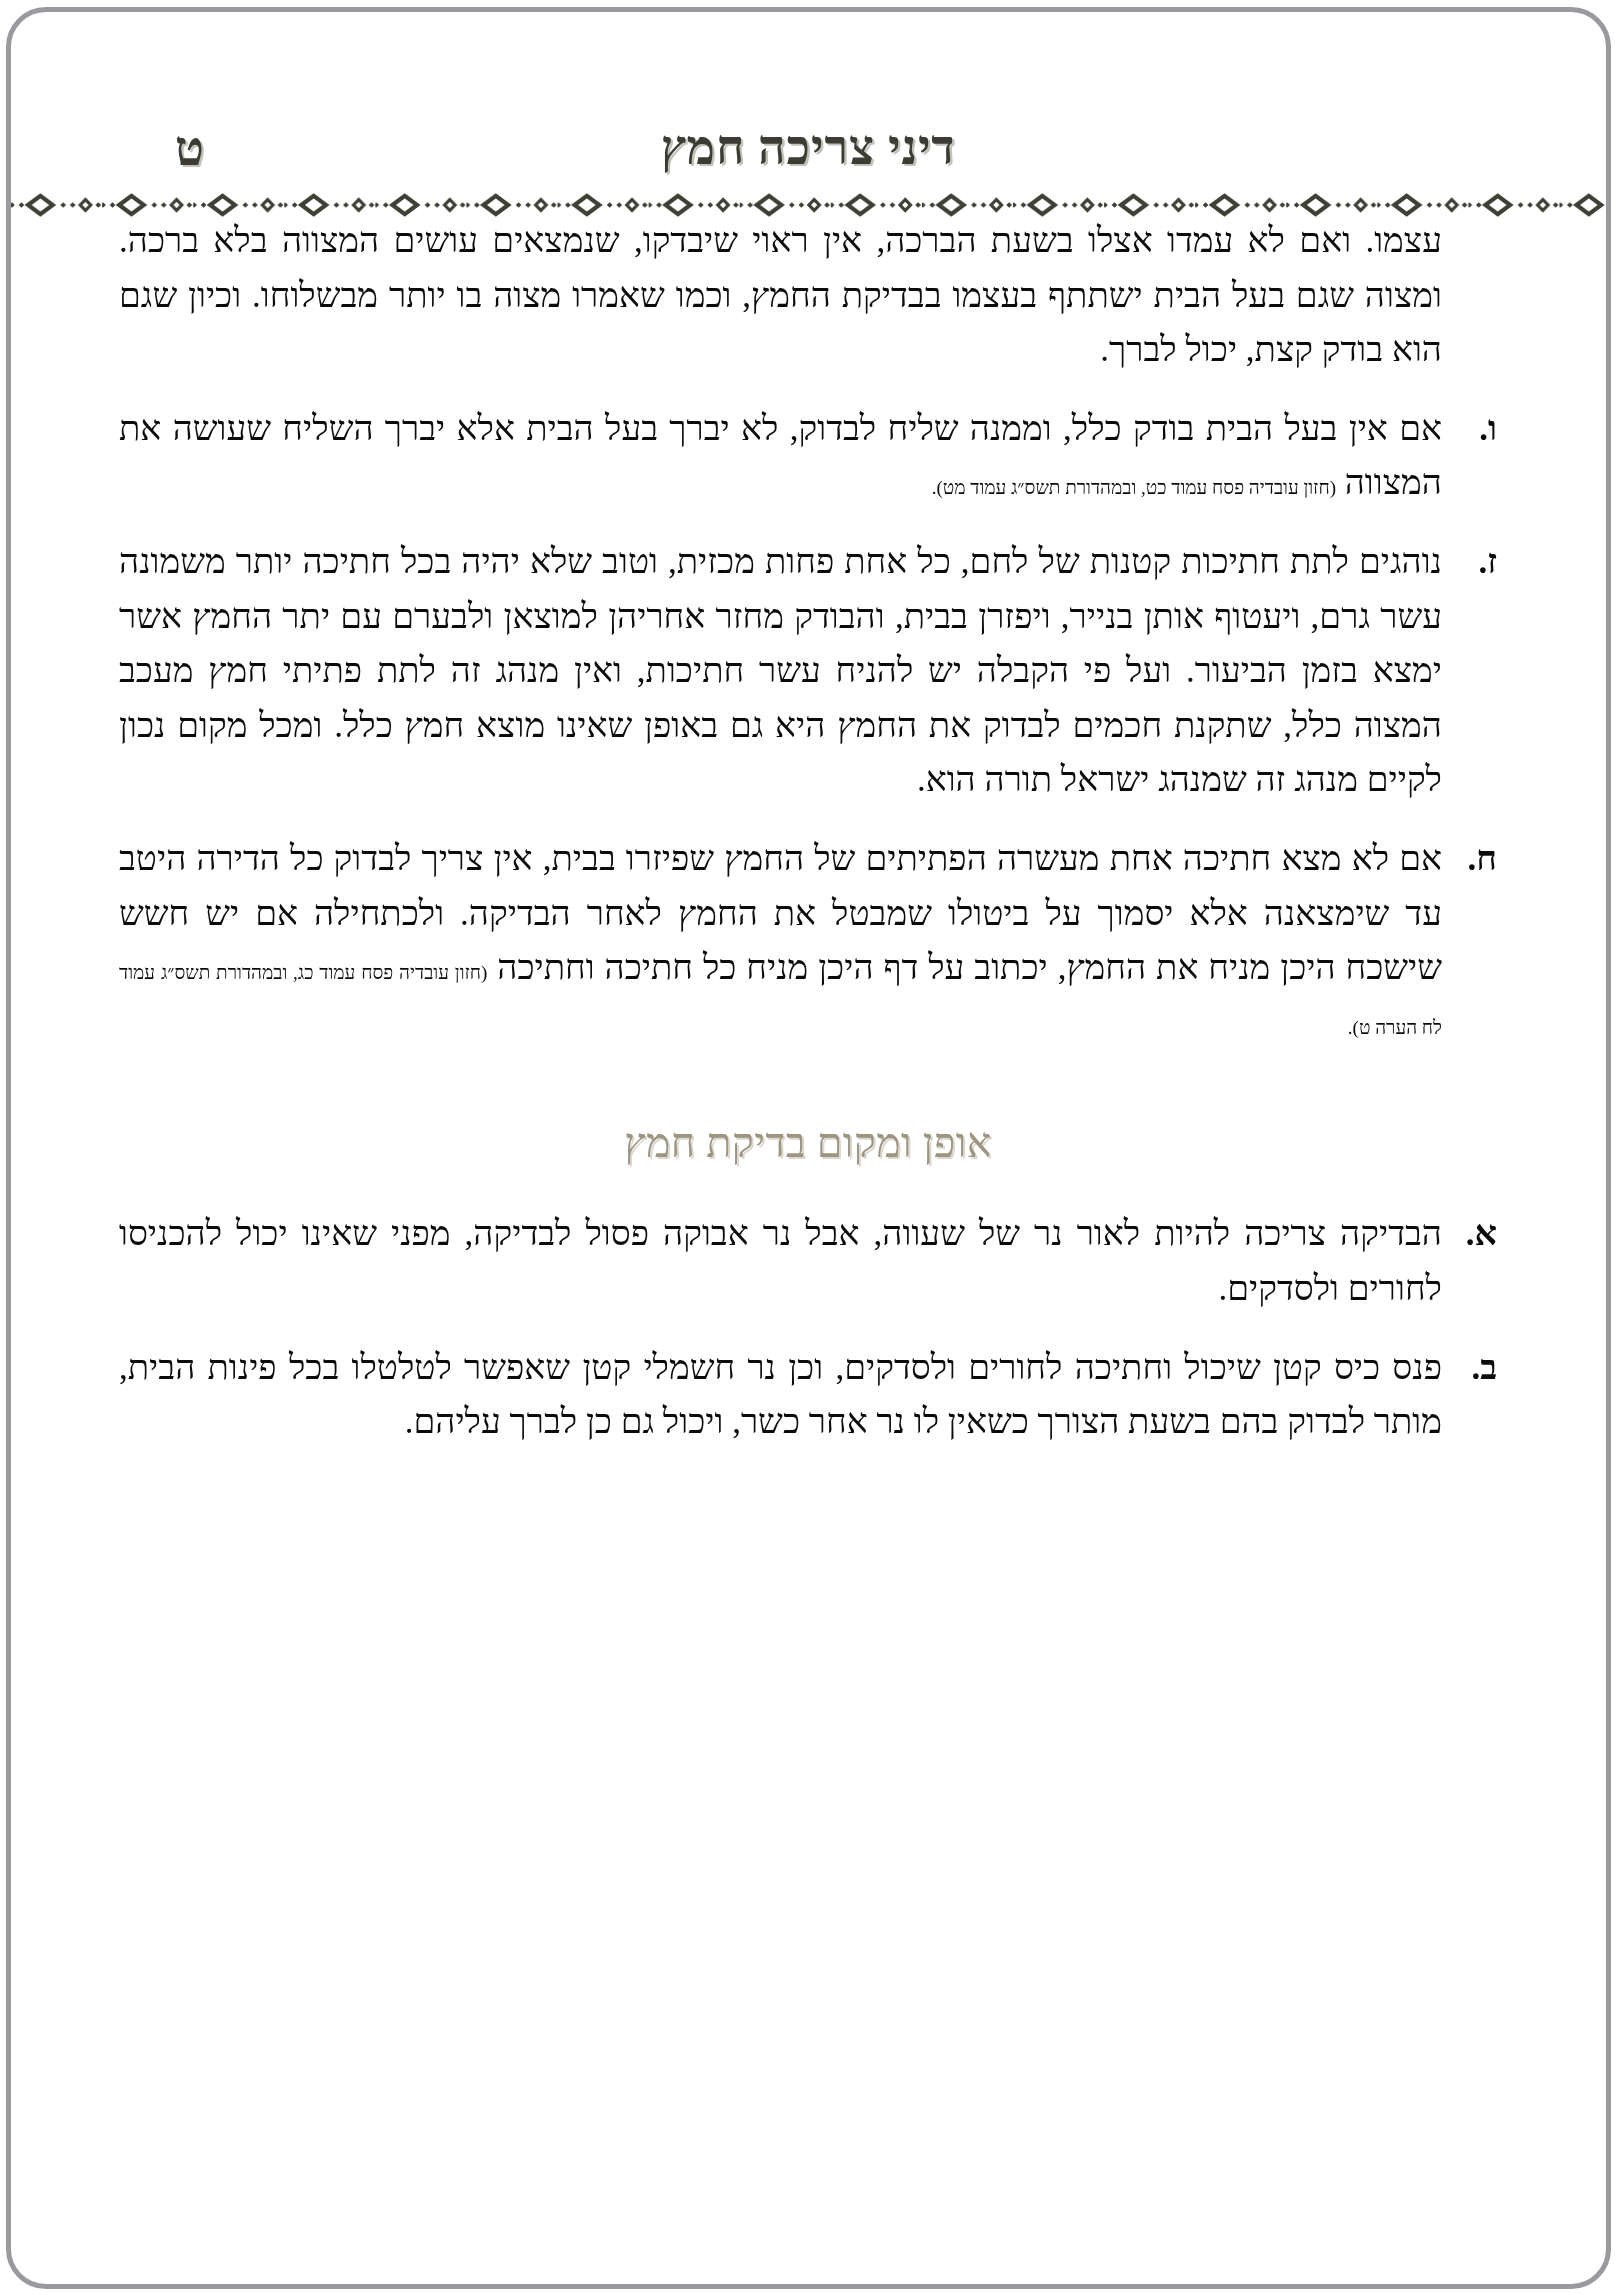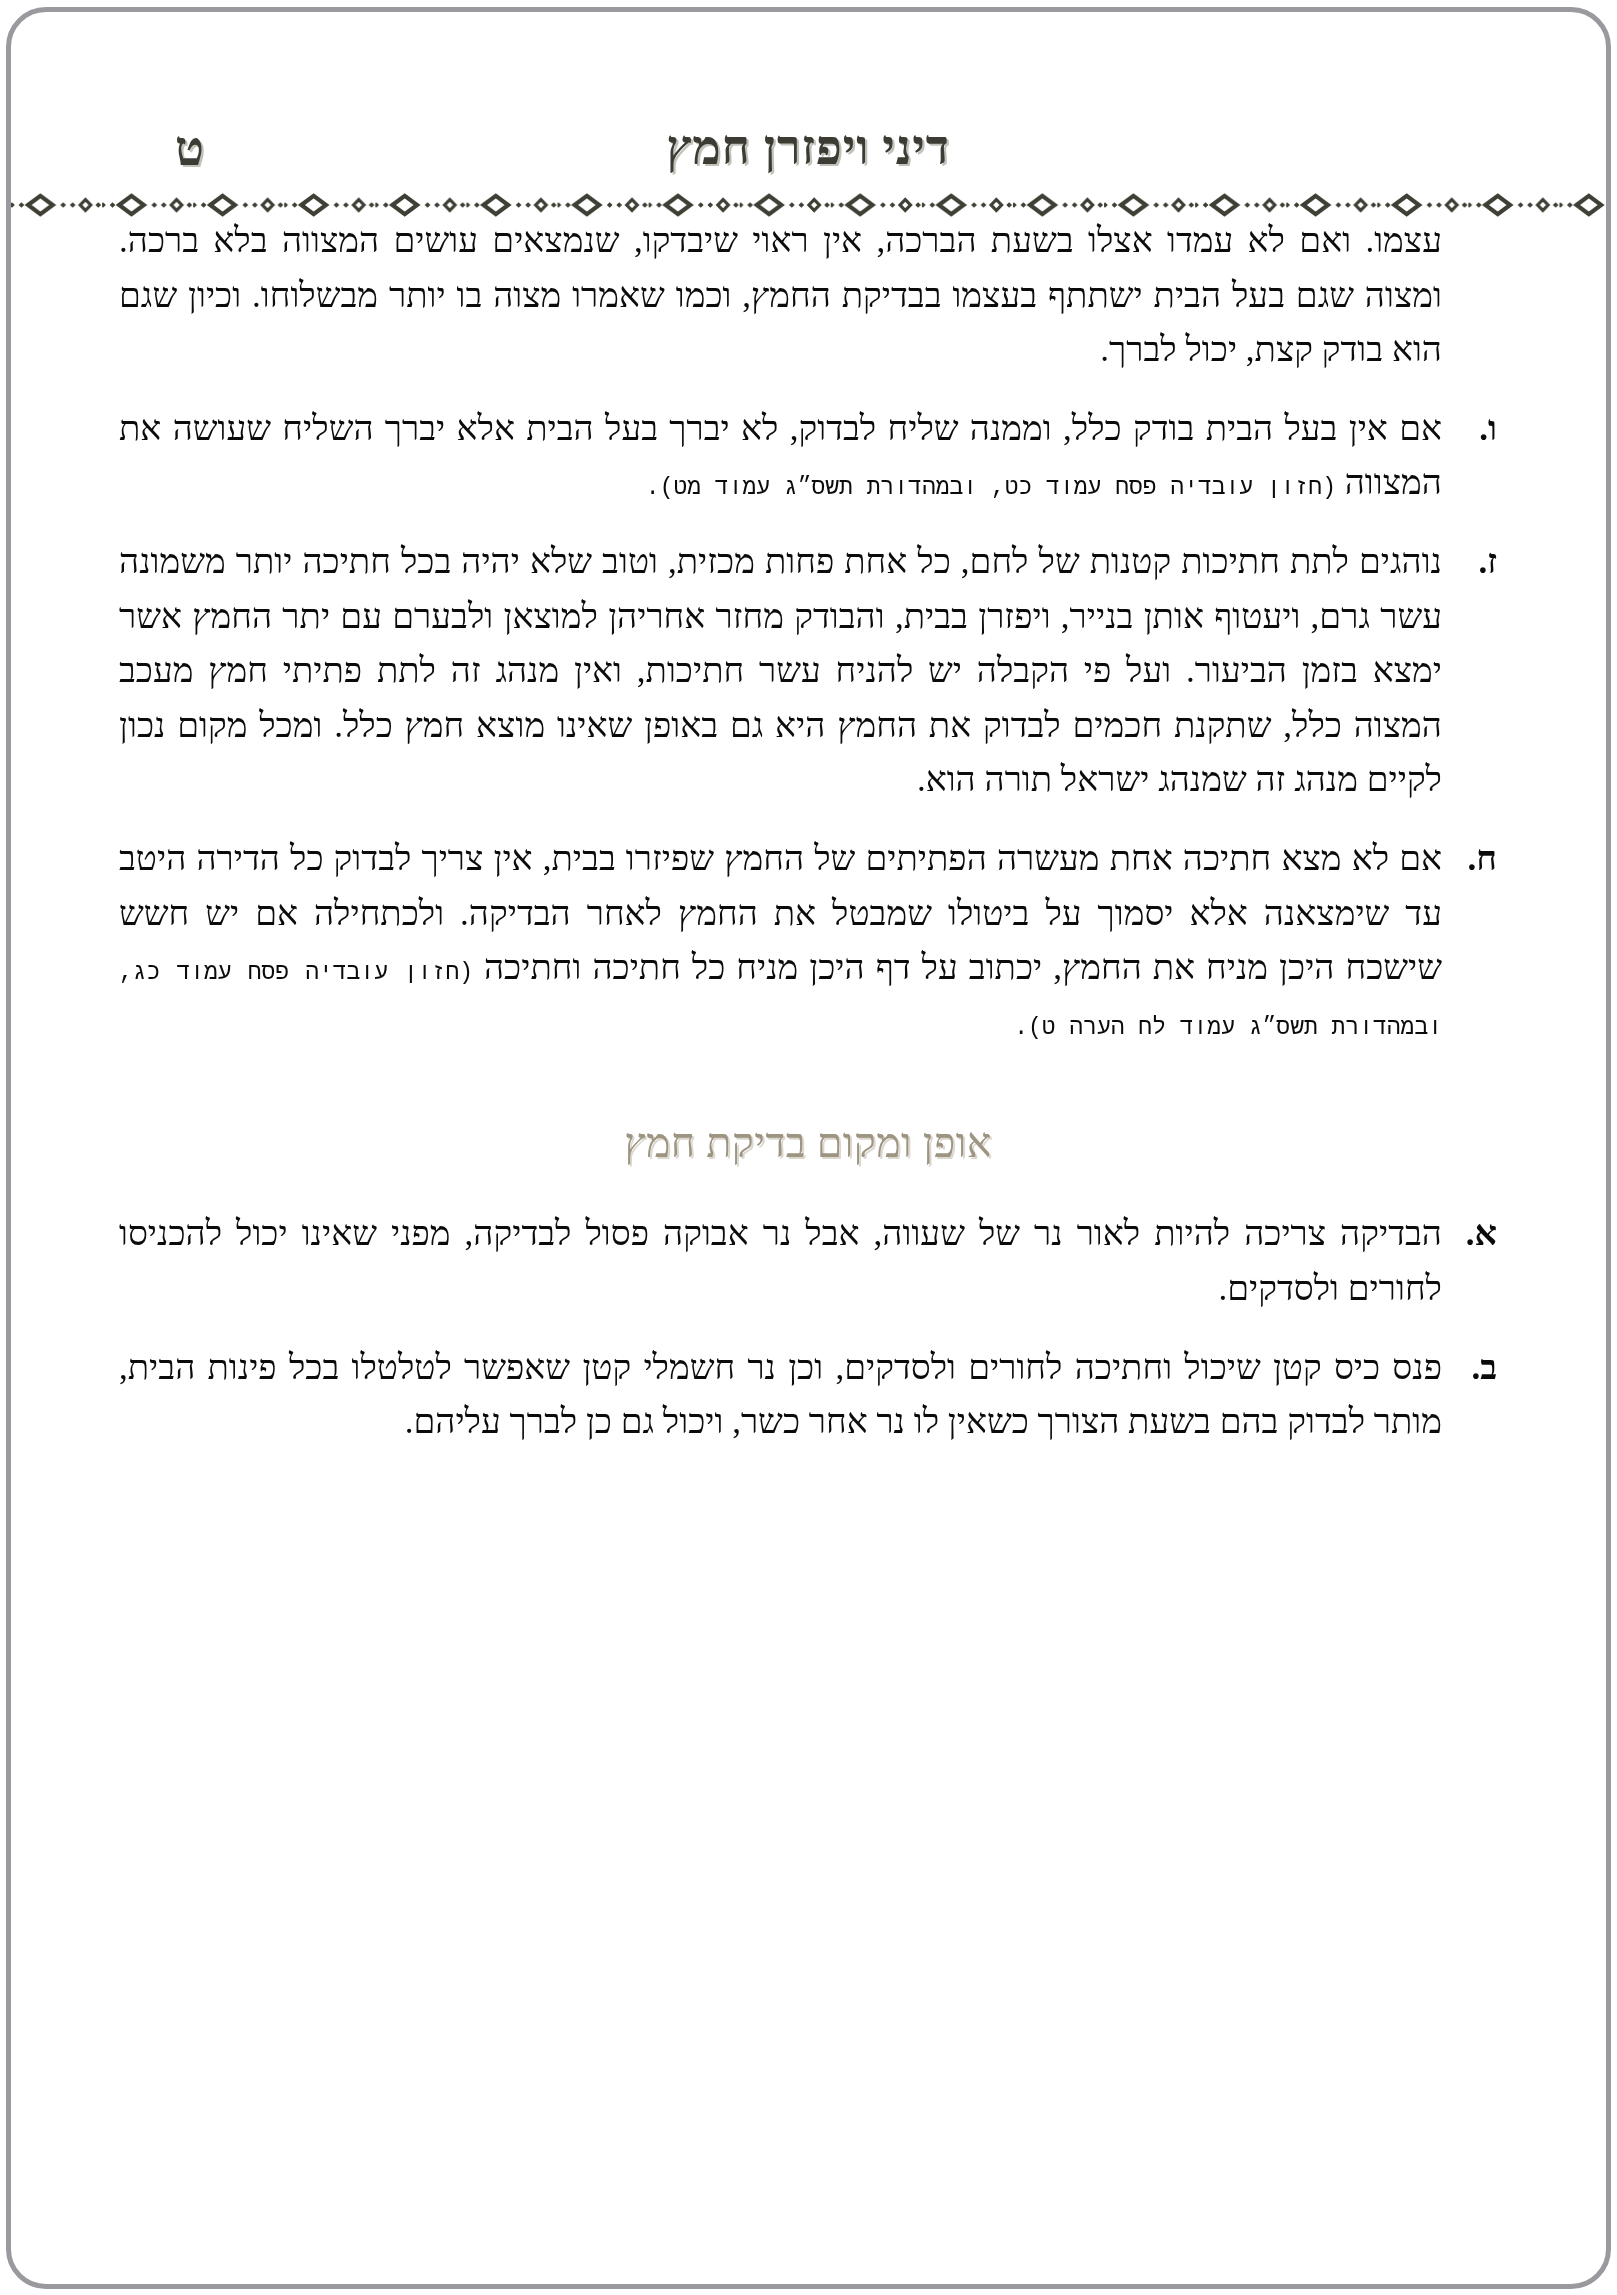--- a/index.html
+++ b/index.html
@@ -123,23 +123,22 @@
     direction: rtl;
   }
 
   .item-text {
     flex: 1 1 auto;
     text-align: justify;
     text-justify: inter-word;
   }
 
   .cite {
-    font-size: 23px;
+    font-size: 19px;
     line-height: 1.5;
-    font-family: Liberation Mono, monospace;
   }
 
   
   .section-heading {
     text-align: center;
     font-weight: normal;
     font-size: 41px;
     color: #9d9481;
     letter-spacing: 0.5px;
     margin: 69px 0 40px 0;
@@ -150,21 +149,21 @@
 </head>
 <body>
 
 <div class="page">
 
   <div class="page-frame"></div>
 
   <div class="content">
 
     <div class="runhead">
-      <div class="runhead-title">דיני ויפזרן חמץ</div>
+      <div class="runhead-title">דיני צריכה חמץ</div>
       <div class="runhead-folio">ט</div>
     </div>
 
     <div class="divider">
       <svg viewBox="0 0 3360 96" preserveAspectRatio="none">
         <defs>
           <pattern id="orn" x="0" y="0" width="192" height="96" patternUnits="userSpaceOnUse">
 
             <path d="M36 48 L62 28 L88 48 L62 68 Z" fill="none" stroke="#3f3f35" stroke-width="9"></path>
 

